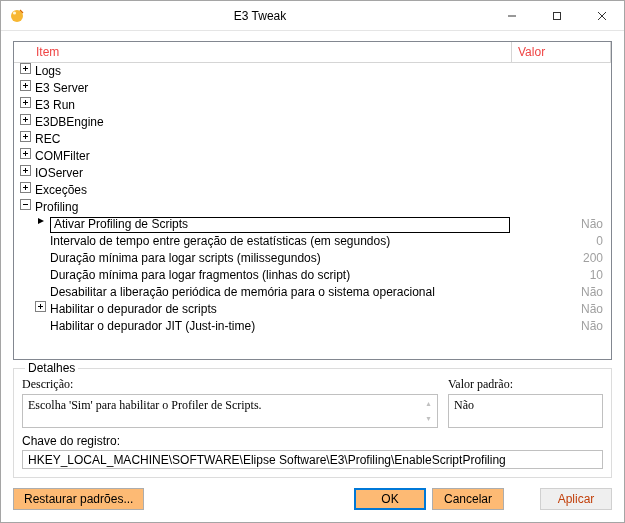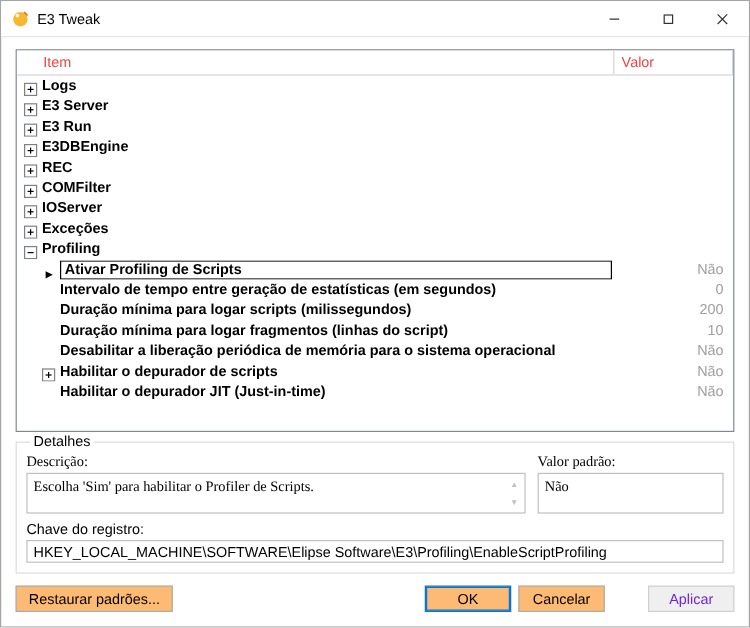--- a/index.html
+++ b/index.html
@@ -25,21 +25,21 @@
     display: flex;
     align-items: center;
     padding: 0 0 0 8px;
     border-bottom: 1px solid #e5e5e5;
   }
   .titlebar .app-icon {
     width: 16px; height: 16px;
     margin-right: 6px;
     display: inline-flex; align-items:center; justify-content:center;
   }
-  .titlebar .title { flex: 1; font-size: 12px; }
+  .titlebar .title { flex: 1; font-size: 12px; text-align: center; }
   .win-controls { display: flex; height: 100%; }
   .win-btn {
     width: 45px; height: 29px;
     display: flex; align-items: center; justify-content: center;
     color: #333;
     font-family: "Segoe UI", sans-serif;
   }
   .win-btn svg { stroke: currentColor; }
   .content {
     flex: 1;
@@ -99,25 +99,24 @@
     width: 11px;
     display: inline-flex;
     align-items:center; justify-content:center;
     margin-right: 4px;
     flex-shrink:0;
     color:#000;
   }
   .item-col {
     width: 498px;
     display: flex;
-    align-items: flex-end;
+    align-items: flex-start;
     padding-left: 6px;
     white-space: nowrap;
     overflow: hidden;
-    font-weight: bold;
   }
   .value-col {
     flex: 1;
     color: #a0a0a0;
     text-align: right;
     padding-right: 8px;
   }
   .selected-box {
     flex: 1;
     border: 1px solid #000;
@@ -185,21 +184,21 @@
     display: inline-flex;
     align-items: center;
     justify-content: center;
     cursor: default;
   }
   .btn.default {
     border: 1px solid #0078d7;
     box-shadow: inset 0 0 0 1px #0078d7;
   }
   .btn.disabled {
-    color: #6d28d9;
+    color: #c2410c;
     border-color: #d0d0d0;
     background: #efefef;
     margin-left: 36px;
   }
   .btn.restore { margin-left: 0; min-width: 118px; }
 </style>
 </head>
 <body>
 
 <div class="window">

